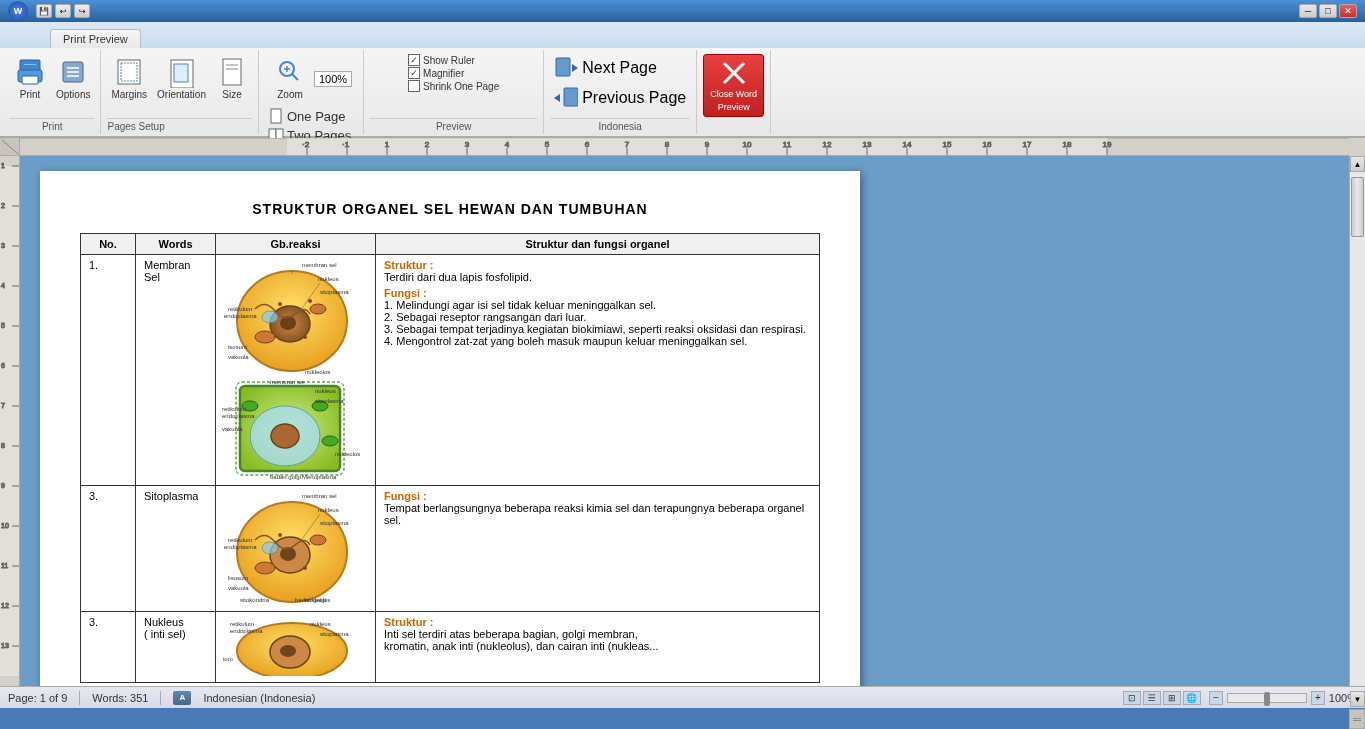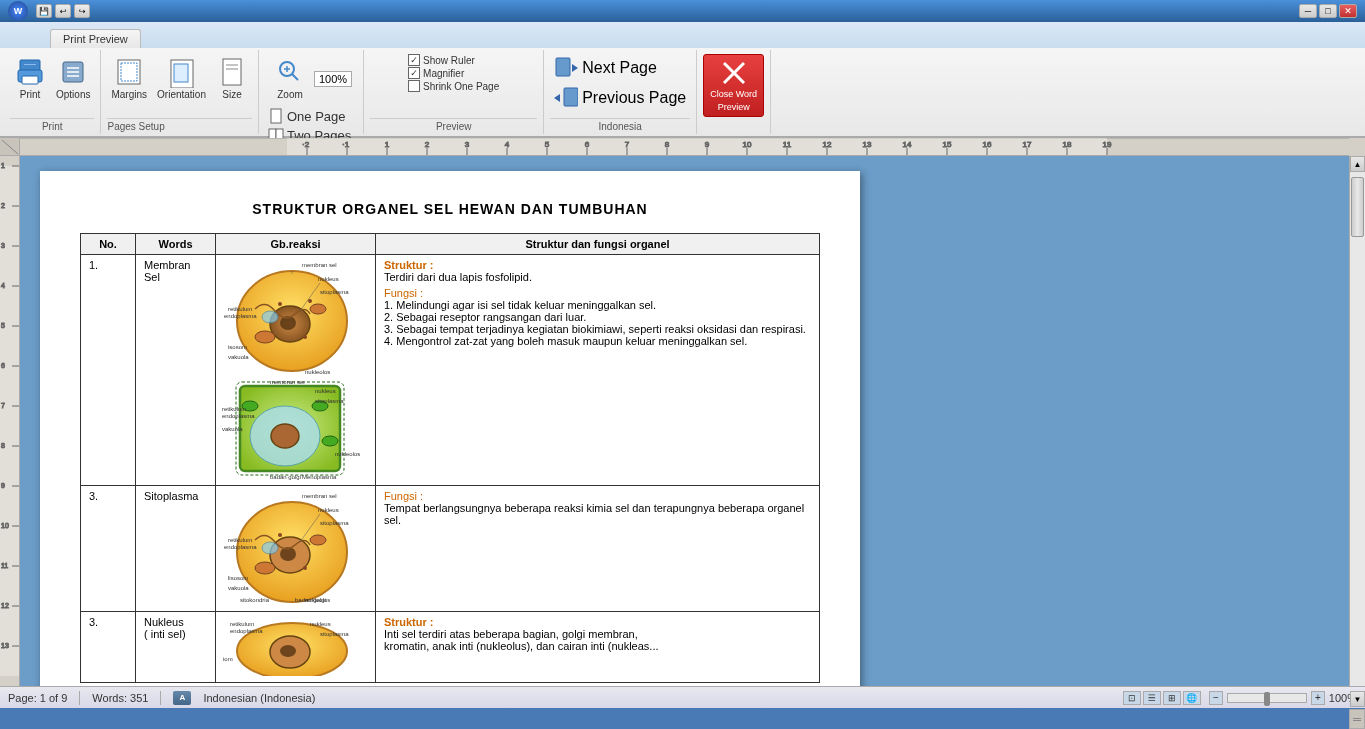--- a/index.html
+++ b/index.html
@@ -36,21 +36,21 @@
 
     .ribbon-btn-small { display: flex; flex-direction: row; align-items: center; cursor: pointer; padding: 1px 3px; border-radius: 2px; gap: 3px; width: 100%; }
     .ribbon-btn-small .label { font-size: 13px; color: #333; }
     .ribbon-btn-small .icon-sm { width: 16px; height: 16px; display: flex; align-items: center; justify-content: center; }
     .ruler-corner { width: 20px; height: 18px; background: #c8c4bc; border-right: 1px solid #aaa; border-bottom: 1px solid #aaa; }
     .page { background: white; width: 820px; min-height: 540px; box-shadow: 2px 2px 8px rgba(0,0,0,0.4); padding: 30px 40px; }
 
     .content-table { width: 100%; border-collapse: collapse; }
     .content-table th, .content-table td { border: 1px solid #333; padding: 4px 8px; vertical-align: top; font-size: 11px; }
     .content-table th { background: #f0f0f0; font-weight: bold; }
-    .fungsi-label { color: #cc6600; font-weight: normal; }
+    .fungsi-label { color: #cc6600; font-weight: bold; }
     .struktur-label { color: #cc6600; font-weight: bold; }
 
     
     .scrollbar-v { width: 16px; background: #e0e0e0; border-left: 1px solid #aaa; display: flex; flex-direction: column; align-items: center; }
     .scroll-btn { width: 15px; height: 16px; background: linear-gradient(to bottom, #e8e8e8, #ccc); border: 1px solid #aaa; display: flex; align-items: center; justify-content: center; cursor: pointer; font-size: 8px; }
     .scroll-track { flex: 1; background: #e8e8e8; width: 100%; position: relative; }
     .scroll-thumb { width: 13px; height: 60px; background: linear-gradient(to right, #ccc, #e8e8e8, #ccc); border: 1px solid #999; border-radius: 2px; position: absolute; top: 5px; left: 1px; }
 
     
     .status-bar { background: linear-gradient(to bottom, #e8e8f0, #d8d8e8); border-top: 1px solid #aaa; height: 22px; display: flex; align-items: center; padding: 0 8px; gap: 12px; font-size: 11px; color: #333; }

